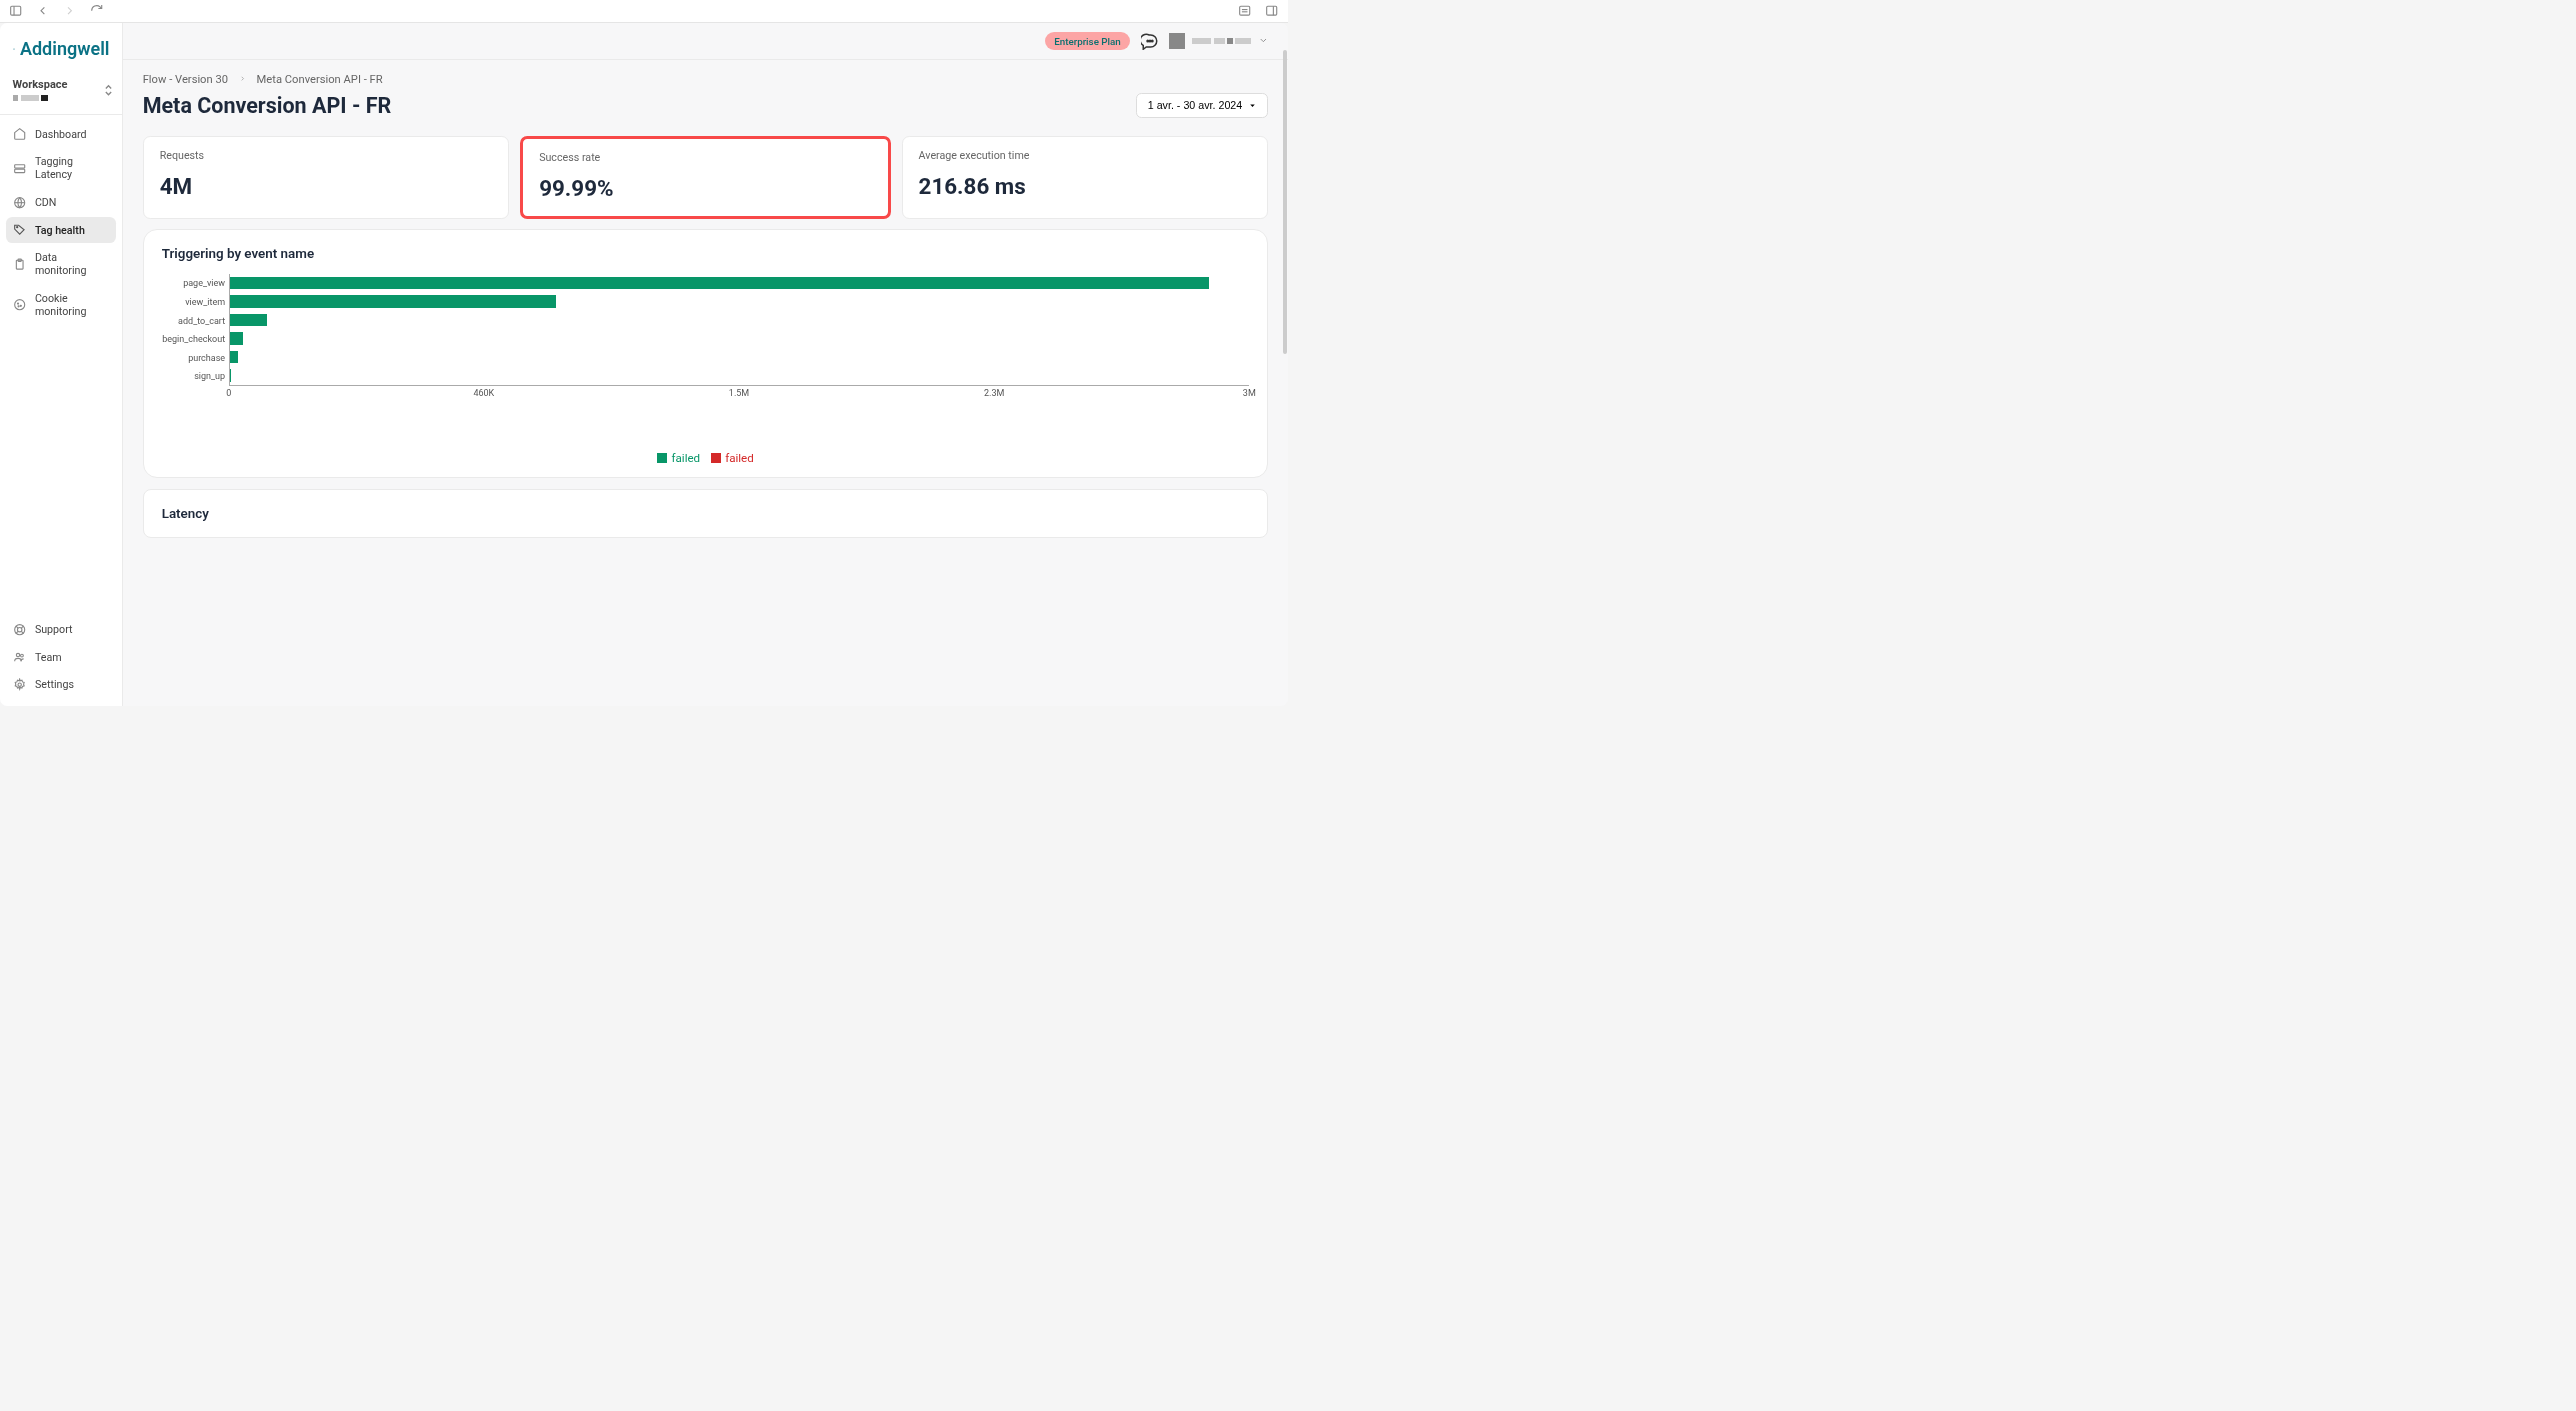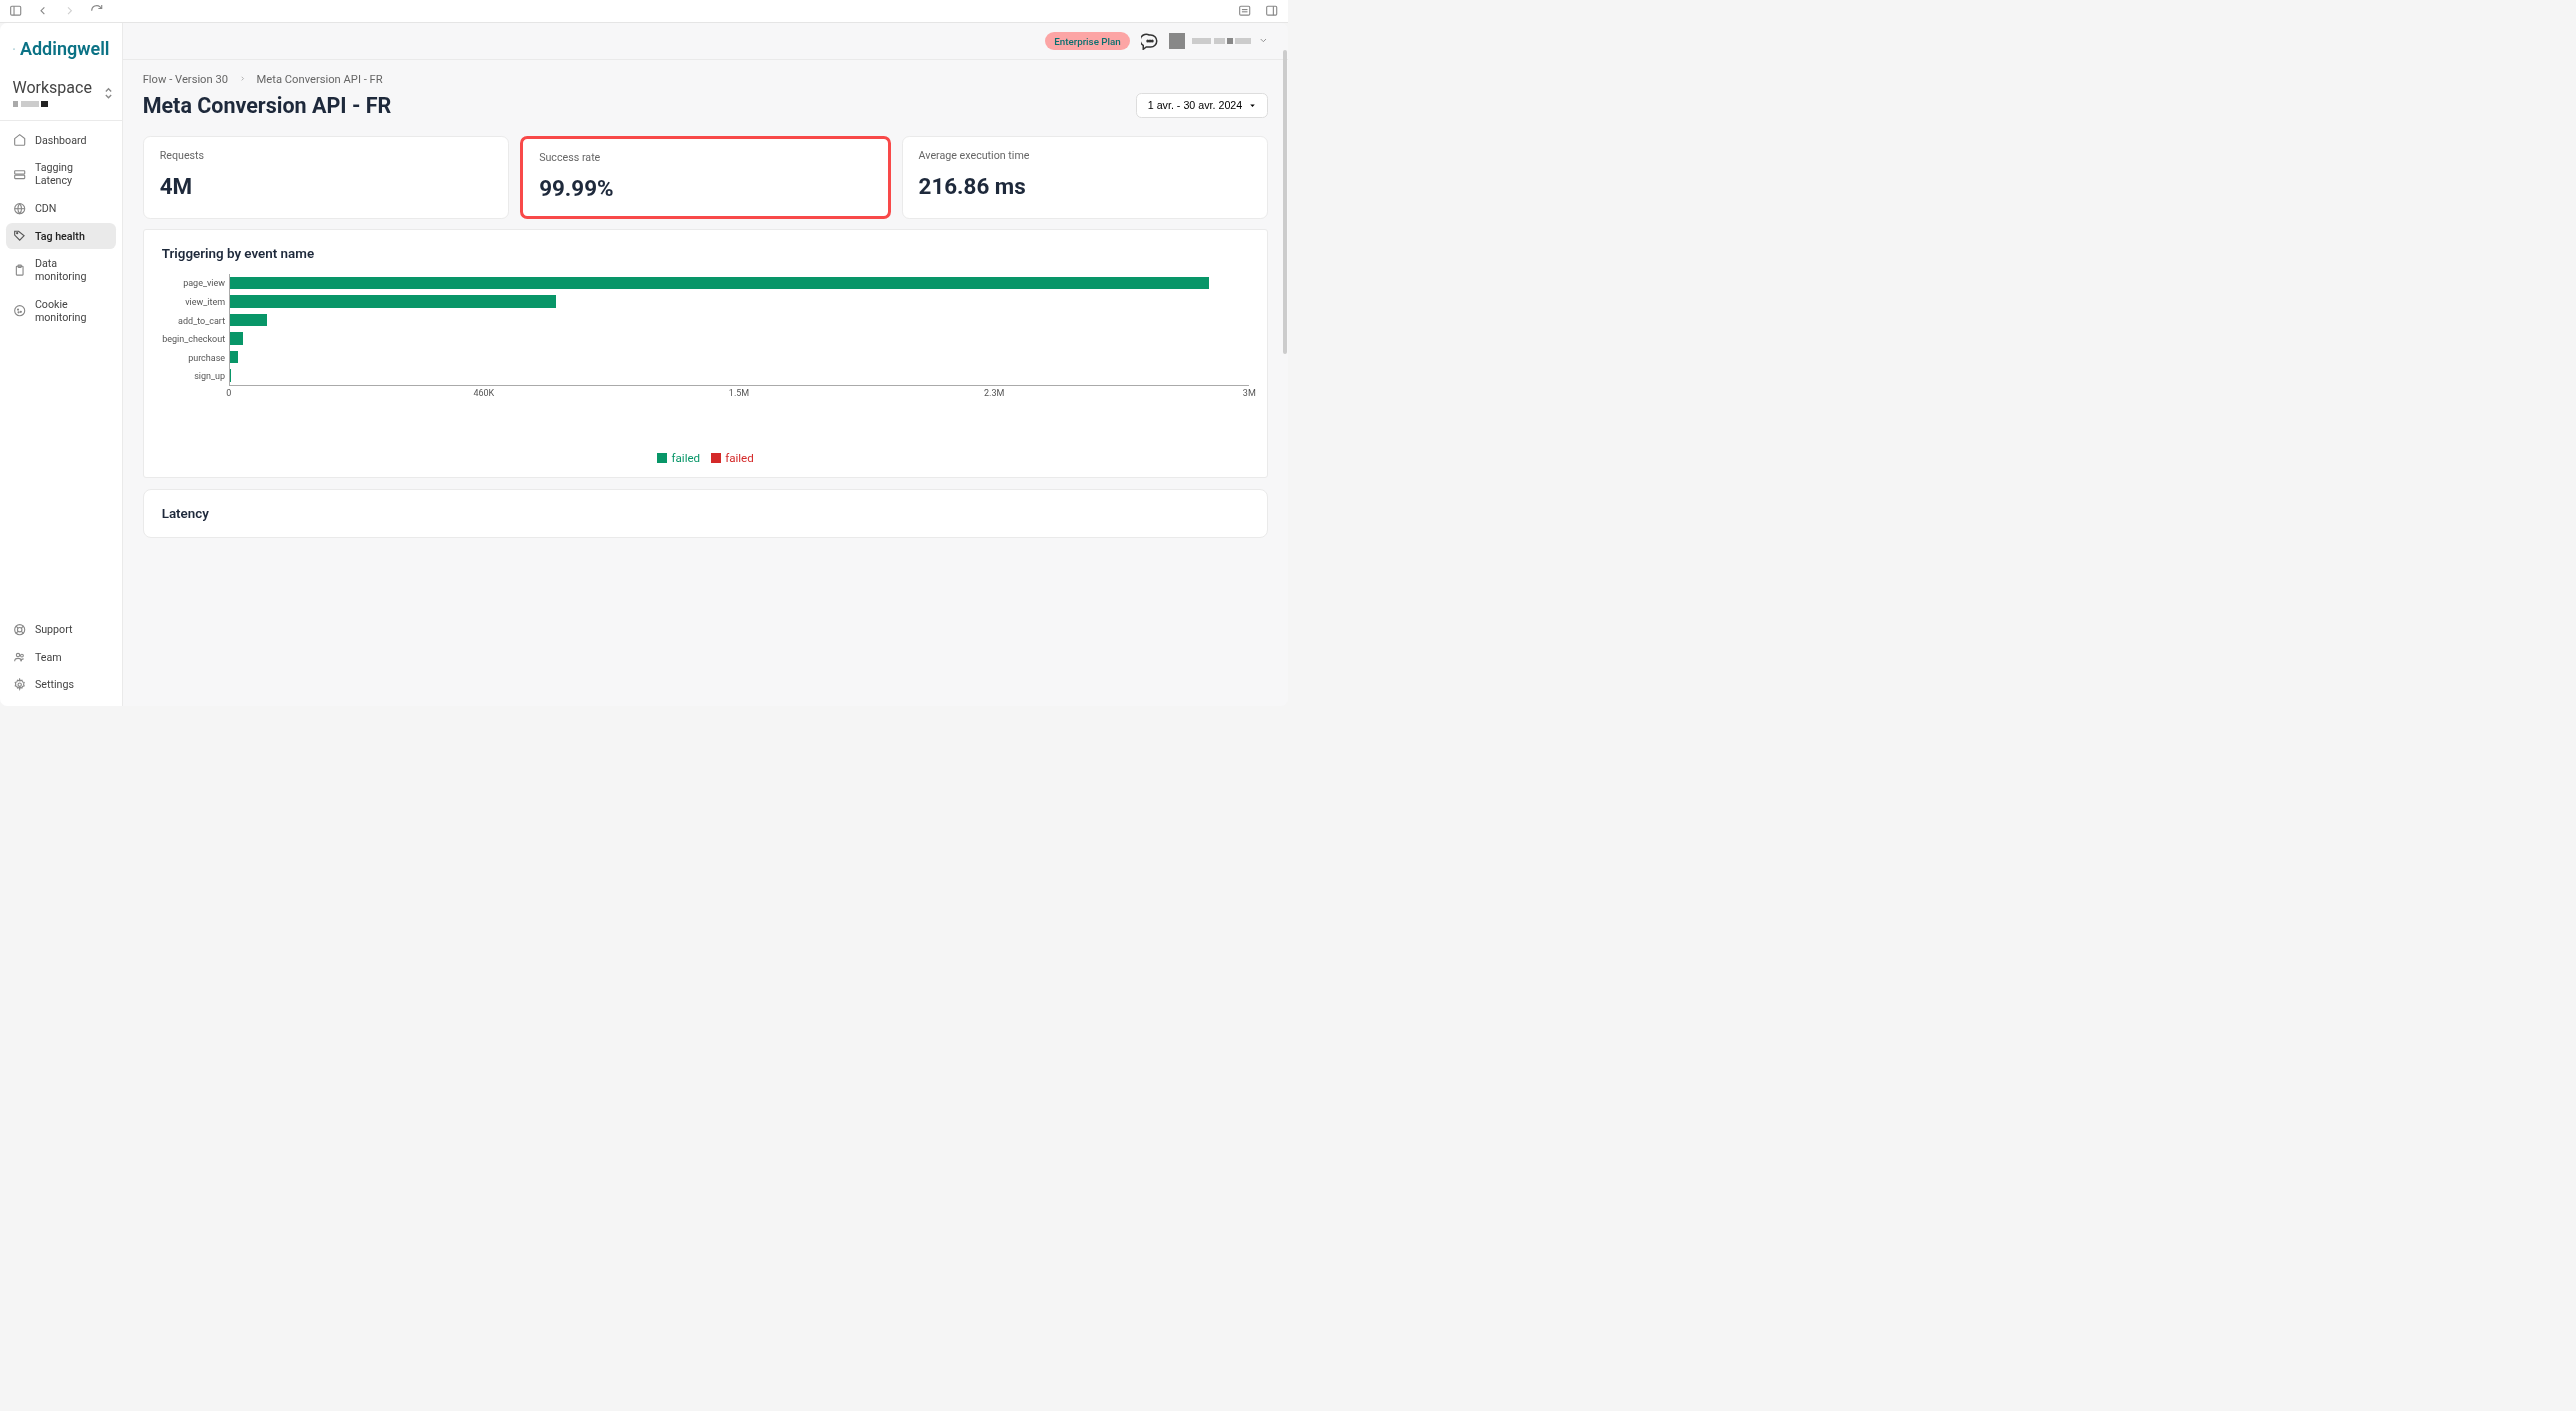--- a/index.html
+++ b/index.html
@@ -74,23 +74,24 @@
       font-size: 18px;
       font-weight: 600;
       color: #0b7285;
     }
     .workspace-section {
       padding: 9px 12.5px 12.5px;
       border-bottom: 0.9px solid #eaeaea;
       position: relative;
     }
     .workspace-label {
-      font-size: 16px;
+      font-size: 11px;
       color: #444;
       margin-bottom: 3.6px;
+      font-weight: bold;
     }
     .workspace-value {
       display: flex;
       align-items: center;
       gap: 2.7px;
     }
     .redacted {
       display: inline-block;
       background: #aaa;
       height: 6.3px;
@@ -249,21 +250,21 @@
     }
     .stat-value {
       font-size: 22.4px;
       font-weight: 700;
       color: #1e293b;
     }
     
     .chart-card {
       background: #fff;
       border: 0.9px solid #eaeaea;
-      border-radius: 3px;
+      border-radius: 14px;
       padding: 16px 18px 12.5px;
       margin-bottom: 10.7px;
     }
     .chart-title {
       font-size: 13.4px;
       font-weight: 600;
       color: #1e293b;
       margin-bottom: 12.5px;
     }
     .chart-container {

